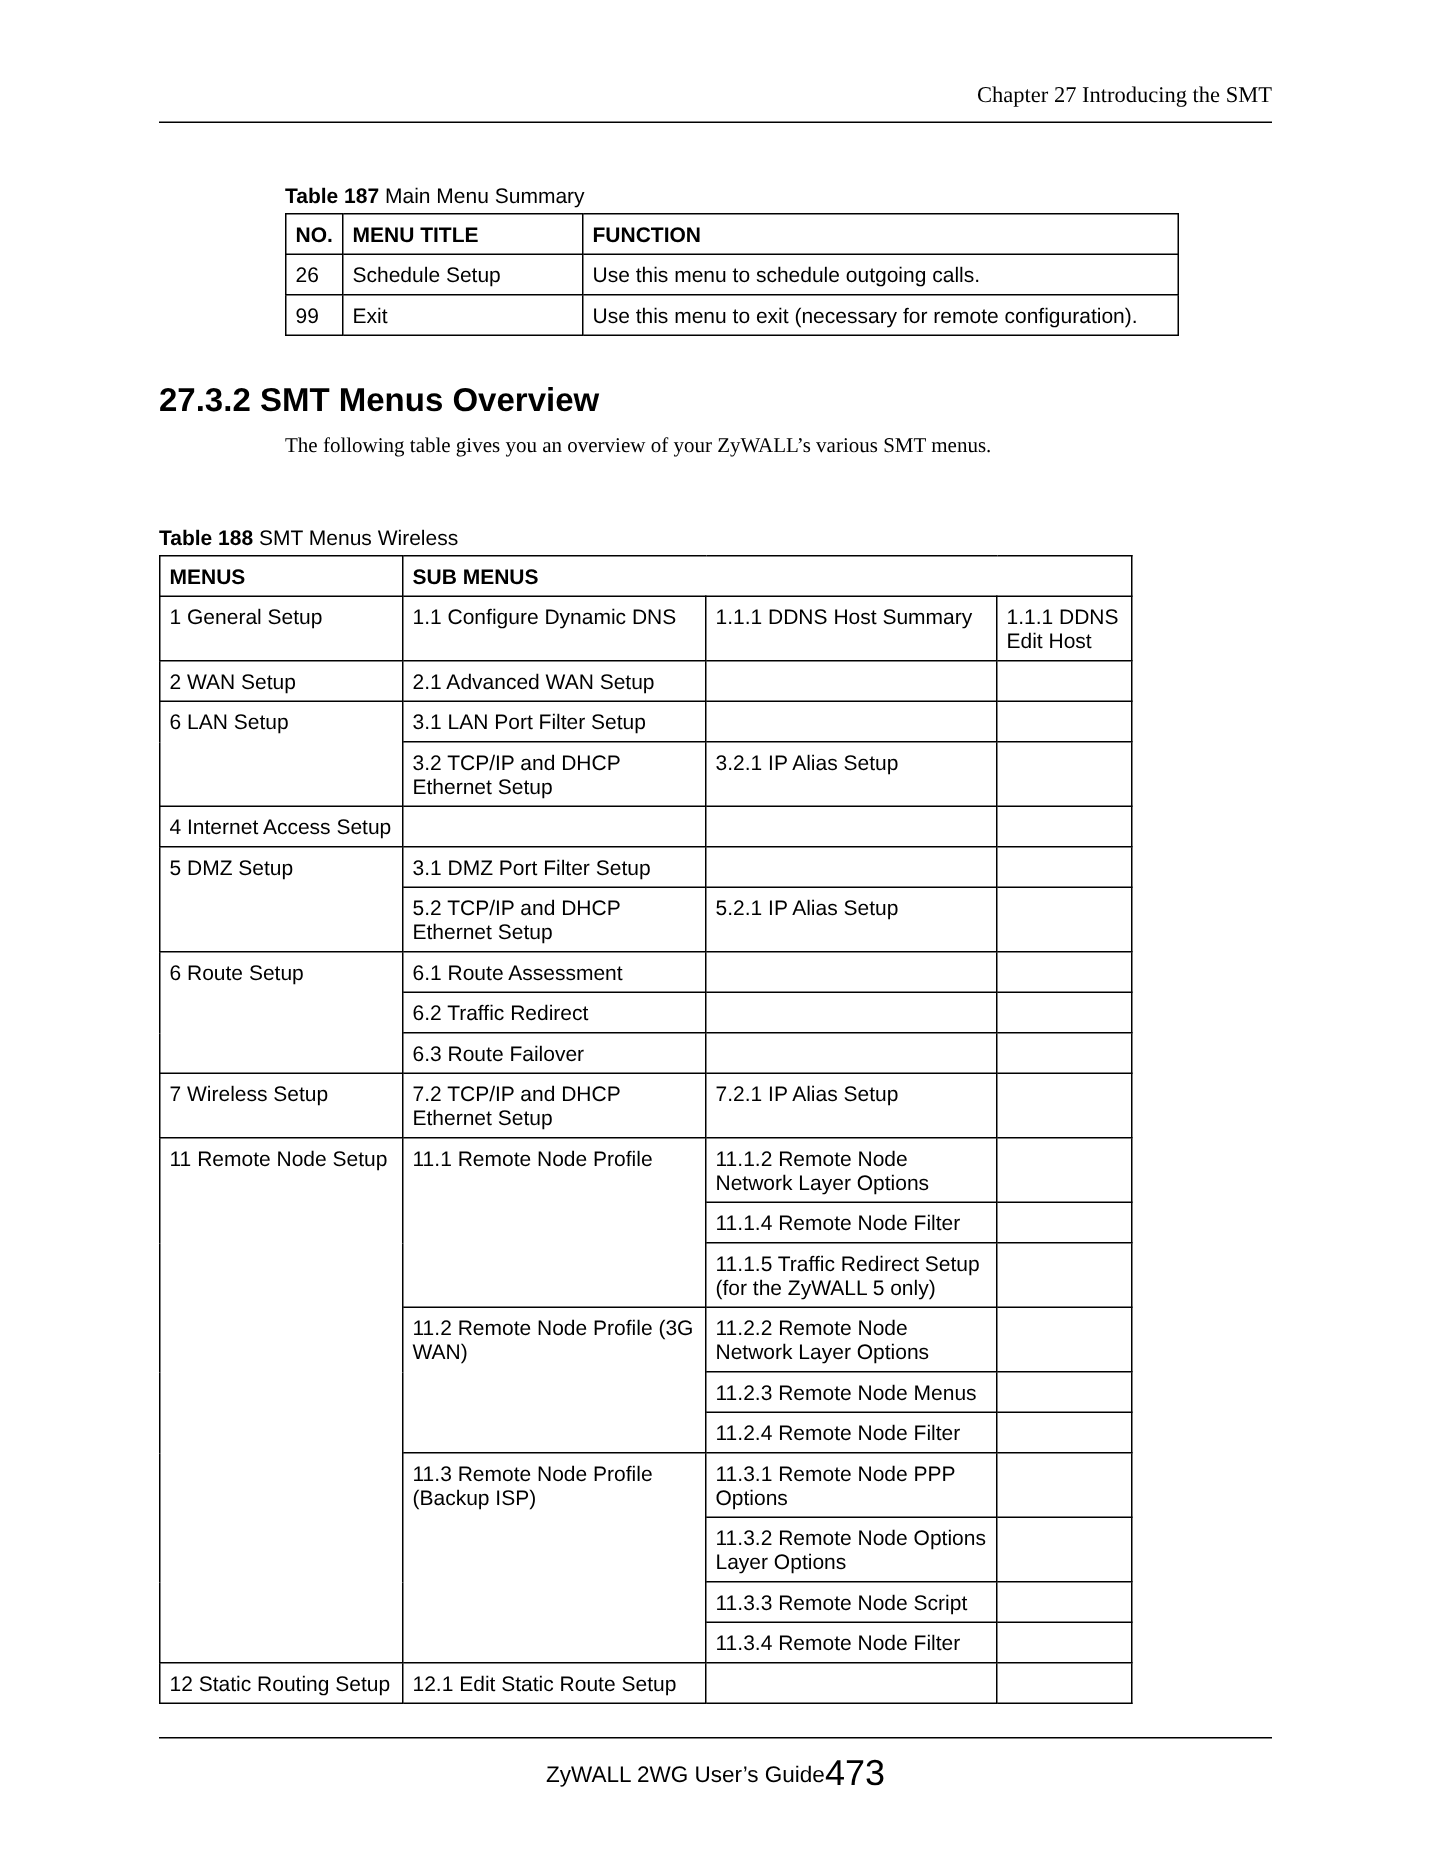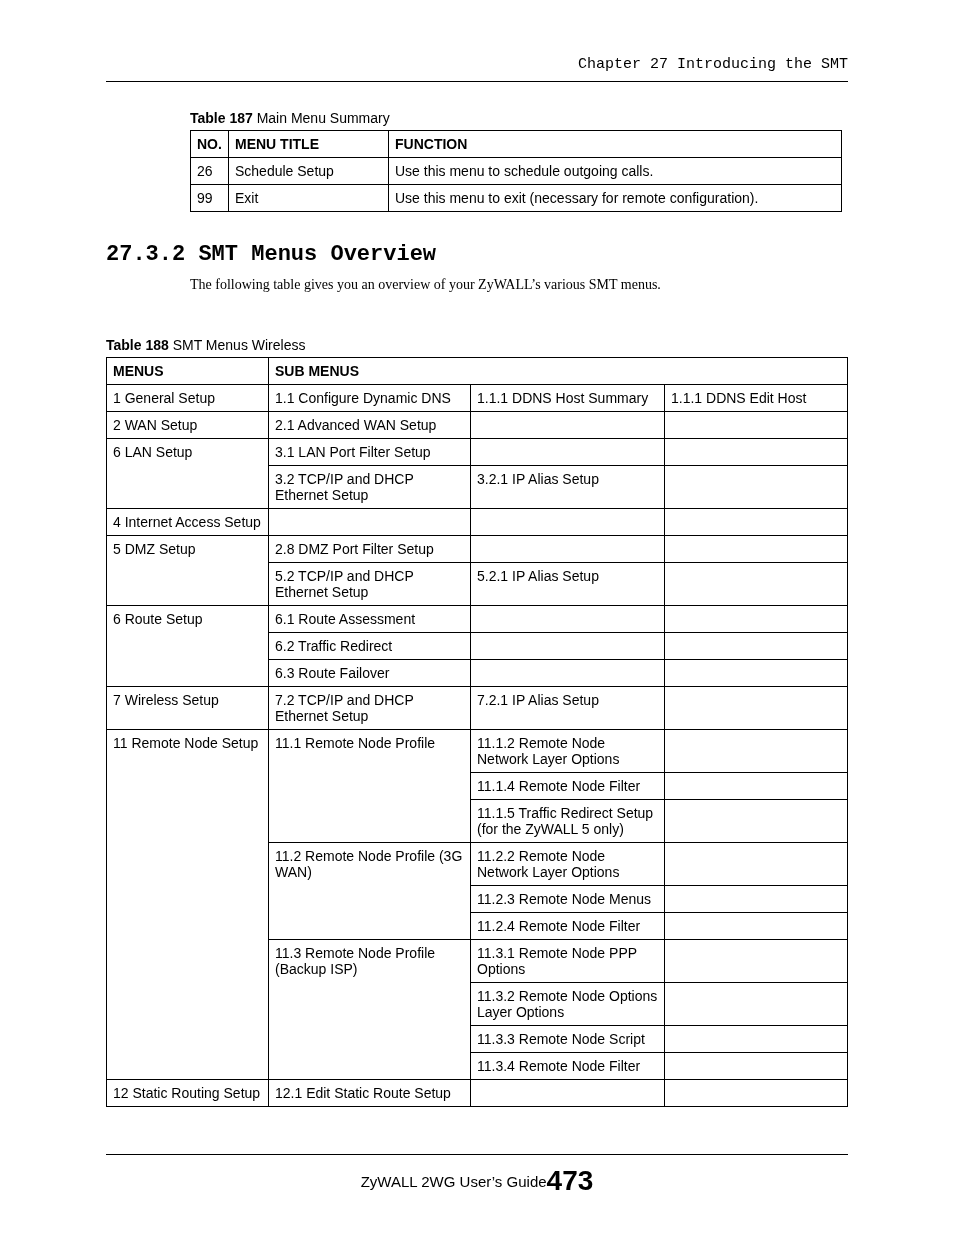--- a/index.html
+++ b/index.html
@@ -10,26 +10,26 @@
     font-family: "Times New Roman", Times, serif;
     color: #000;
     position: relative;
     background: #fff;
   }
   .page {
     padding: 56px 106px 0 106px;
     box-sizing: border-box;
   }
   .chapter-header {
-    font-family: Liberation Mono, monospace;
+    font-family: Liberation Serif, serif;
     font-size: 15px;
     text-align: right;
     padding-bottom: 8px;
     border-bottom: 1.5px solid #000;
-    margin-bottom: 28px;
+    margin-bottom: 40px;
   }
   .table-caption {
     font-family: Arial, Helvetica, sans-serif;
     font-size: 14px;
     margin: 0 0 4px 0;
   }
   .table-caption .bold { font-weight: bold; }
   .caption-indent { margin-left: 84px; }
 
   table {
@@ -40,40 +40,40 @@
   th, td {
     border: 1px solid #000;
     padding: 5px 6px;
     text-align: left;
     vertical-align: top;
     font-weight: normal;
   }
   th { font-weight: bold; }
 
   .table187 {
-    width: 652px;
+    width: 596px;
     margin-left: 84px;
     margin-bottom: 30px;
   }
   .table187 .col-no   { width: 38px; }
   .table187 .col-title{ width: 160px; }
 
   .section-heading {
-    font-family: Liberation Mono, monospace;
+    font-family: Liberation Sans, sans-serif;
     font-size: 22px;
     font-weight: bold;
     margin: 12px 0 10px 0;
   }
   .intro-text {
     font-size: 14px;
     margin: 0 0 44px 84px;
   }
 
   .table188 {
-    width: 742px;
+    width: 649px;
     margin-bottom: 40px;
   }
   .table188 .col-menus   { width: 162px; }
   .table188 .col-submenus{ width: 202px; }
   .table188 .col-sub2    { width: 194px; }
 
   .footer {
     position: absolute;
     left: 106px;
     right: 106px;
@@ -81,21 +81,21 @@
     border-top: 1.5px solid #000;
     padding-top: 10px;
   }
   .footer-inner {
     display: flex;
     justify-content: center;
     align-items: center;
     font-family: Arial, Helvetica, sans-serif;
   }
   .guide-name { font-size: 15px; }
-  .page-number { font-size: 28px; font-weight: bold; }
+  .page-number { font-size: 24px; font-weight: normal; }
 </style>
 </head>
 <body>
 
 <div class="page">
 
   <div class="chapter-header">Chapter 27 Introducing the SMT</div>
 
   <div class="table-caption caption-indent">
     <span class="bold">Table 187</span><span>   Main Menu Summary</span>
@@ -171,21 +171,21 @@
           <td></td>
         </tr>
         <tr>
           <td>4 Internet Access Setup</td>
           <td></td>
           <td></td>
           <td></td>
         </tr>
         <tr>
           <td rowspan="2">5 DMZ Setup</td>
-          <td>2.8 DMZ Port Filter Setup</td>
+          <td>3.1 DMZ Port Filter Setup</td>
           <td></td>
           <td></td>
         </tr>
         <tr>
           <td>5.2 TCP/IP and DHCP Ethernet Setup</td>
           <td>5.2.1 IP Alias Setup</td>
           <td></td>
         </tr>
         <tr>
           <td rowspan="3">6 Route Setup</td>

